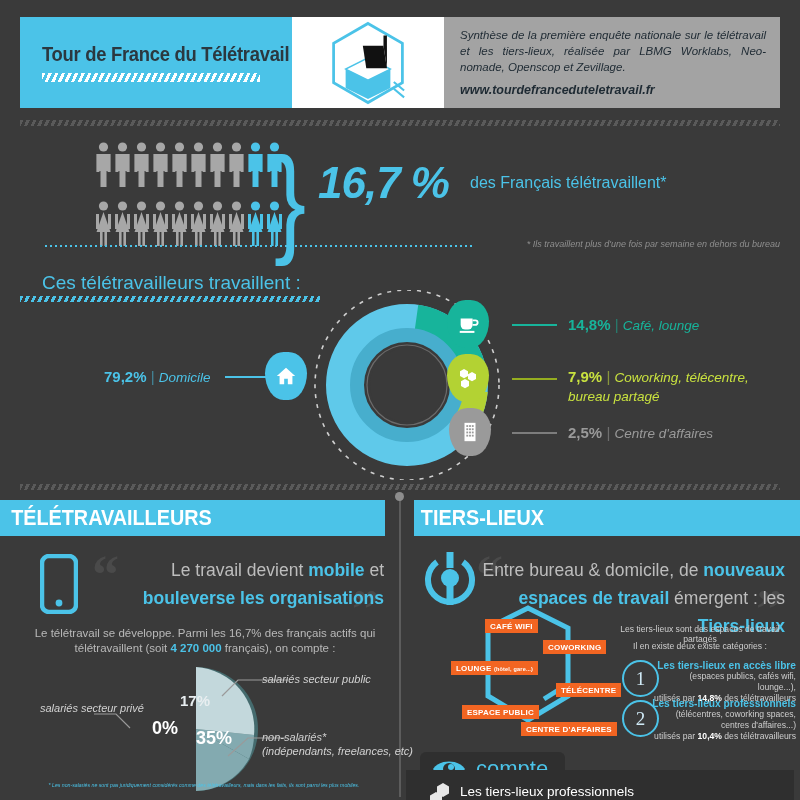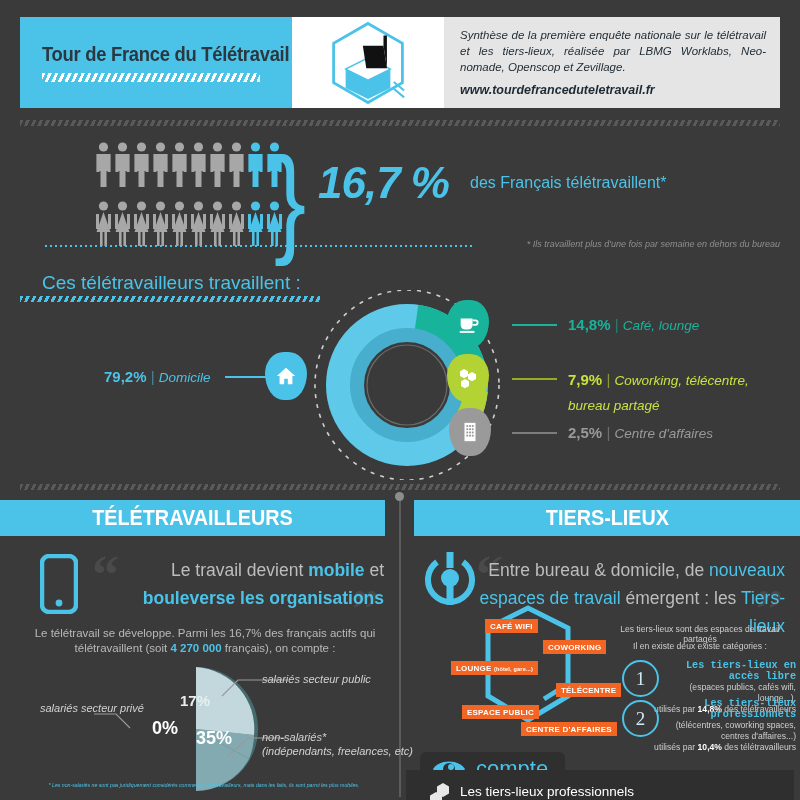--- a/index.html
+++ b/index.html
@@ -12,21 +12,21 @@
   .page{position:relative;width:800px;height:800px;background:#3a3a3a;overflow:hidden;}
 
   
   .header{position:absolute;left:20px;top:17px;width:760px;height:91px;display:flex;}
   .hdr-title{width:272px;background:#4bc3e8;display:flex;flex-direction:column;justify-content:center;padding-left:22px;box-sizing:border-box;}
   .hdr-title .t1{font-weight:bold;font-size:20px;color:#2b3840;letter-spacing:-0.3px;white-space:nowrap;
     font-family:"Liberation Sans", sans-serif;transform:scaleX(0.92);transform-origin:left center;}
   .hdr-zig{margin-top:7px;height:9px;width:218px;
     background:repeating-linear-gradient(115deg,#ffffff 0px,#ffffff 3px,transparent 3px,transparent 6px);}
   .hdr-logo{width:152px;background:#ffffff;display:flex;align-items:center;justify-content:center;}
-  .hdr-text{flex:1;background:#e5e5e5;display:flex;flex-direction:column;justify-content:center;padding:6px 14px 6px 16px;box-sizing:border-box;}
+  .hdr-text{flex:1;background:#a3a3a3;display:flex;flex-direction:column;justify-content:center;padding:6px 14px 6px 16px;box-sizing:border-box;}
   .hdr-text p{margin:0;font-style:italic;font-size:11.5px;line-height:16px;color:#1e2a33;text-align:justify;}
   .hdr-text p.url{margin-top:7px;font-weight:bold;font-size:12.5px;text-align:left;}
 
   
   .zig-div{position:absolute;height:6px;left:20px;right:20px;
     background:repeating-linear-gradient(115deg,#5a5a5a 0px,#5a5a5a 3px,transparent 3px,transparent 6px);}
 
   
   .people-wrap{position:absolute;left:95px;top:142px;}
   .prow{display:flex;gap:2px;}
@@ -48,48 +48,48 @@
 
   .lbl{position:absolute;font-size:15px;font-weight:bold;white-space:nowrap;}
   .lbl .sep{font-weight:normal;opacity:.55;}
   .lbl .nm{font-weight:normal;font-style:italic;font-size:13.5px;}
   .leader{position:absolute;height:2px;}
 
   .badge{position:absolute;width:42px;height:48px;border-radius:21px 21px 21px 21px/24px 24px 30px 30px;
     display:flex;align-items:center;justify-content:center;}
 
   
-  .colhead{position:absolute;top:500px;height:36px;background:#4bc3e8;display:flex;align-items:center;justify-content:center;}
+  .colhead{position:absolute;top:500px;height:36px;background:#4bc3e8;display:flex;align-items:center;}
   .colhead span{font-size:22px;font-weight:bold;color:#fff;letter-spacing:0px;transform:scaleX(0.9);}
   .vdivider{position:absolute;left:399px;top:497px;width:2px;height:300px;background:#5c5c5c;}
   .vdot{position:absolute;left:395px;top:492px;width:9px;height:9px;border-radius:50%;background:#8d8d8d;}
 
   
   .quote-l{position:absolute;left:40px;top:554px;}
   .quote-txt{position:absolute;left:104px;top:556px;width:280px;font-size:17.5px;line-height:28px;color:#bdbdbd;text-align:right;}
   .quote-txt b{color:#4bc3e8;font-weight:bold;}
   .qmark{position:absolute;color:#4a4a4a;font-size:54px;font-weight:bold;font-family:"Liberation Serif",serif;line-height:1;}
 
   .intro{position:absolute;left:20px;top:626px;width:370px;text-align:center;font-size:11.5px;line-height:15px;color:#b9b9b9;}
   .intro b{color:#4bc3e8;}
 
   .pie-note{position:absolute;left:34px;top:782px;width:340px;font-size:5.2px;font-style:italic;color:#4bc3e8;line-height:7px;text-align:center;}
   .pie-lab{position:absolute;font-size:11px;font-style:italic;color:#d2d2d2;white-space:nowrap;}
 
   
   .quote-r-txt{position:absolute;left:470px;top:556px;width:315px;font-size:17.5px;line-height:28px;color:#bdbdbd;text-align:right;}
-  .quote-r-txt b{color:#4bc3e8;font-weight:normal;}
+  .quote-r-txt b{color:#4bc3e8;font-weight:bold;}
   .hx{position:absolute;background:#f26522;color:#fff;font-size:8px;font-weight:bold;padding:2.5px 5px;white-space:nowrap;letter-spacing:0.2px;}
   .hx small{font-size:5.5px;font-weight:bold;}
   .r-head{position:absolute;left:604px;top:624px;width:192px;text-align:center;font-size:8.6px;color:#cfcfcf;}
   .r-sub{position:absolute;left:604px;top:641px;width:192px;text-align:center;font-size:8.6px;color:#cfcfcf;}
   .numcirc{position:absolute;width:33px;height:33px;border-radius:50%;border:2px solid #4bc3e8;color:#cfe9f5;
     display:flex;align-items:center;justify-content:center;font-size:19px;font-family:"Liberation Serif",serif;}
   .cat{position:absolute;width:145px;text-align:right;color:#cfcfcf;font-size:8.6px;line-height:11px;}
-  .cat .ct{color:#4bc3e8;font-weight:bold;font-size:10.2px;font-family:Liberation Mono, monospace;}
+  .cat .ct{color:#4bc3e8;font-weight:bold;font-size:10.2px;}
   .cat b{color:#ffffff;}
 
   .focusbar{position:absolute;left:420px;top:752px;width:145px;height:34px;background:#2f2f2f;border-radius:6px 6px 0 0;
     display:flex;align-items:center;padding-left:12px;box-sizing:border-box;gap:10px;}
   .focusbar .ftxt{font-size:22px;color:#4bc3e8;}
   .focuspanel{position:absolute;left:406px;top:770px;width:388px;height:30px;background:#2f2f2f;}
   .fp-title{position:absolute;left:460px;top:784px;font-size:13.5px;color:#ffffff;white-space:nowrap;}
 </style>
 </head>
 <body>
@@ -326,21 +326,21 @@
   </div>
 
   <div class="badge" style="left:447px;top:354px;background:#b3d233;">
     <svg width="24" height="24" viewBox="0 0 24 24">
       <polygon points="8,3 12,5.3 12,9.9 8,12.2 4,9.9 4,5.3" fill="#ffffff"></polygon>
       <polygon points="16,6 20,8.3 20,12.9 16,15.2 12,12.9 12,8.3" fill="#ffffff"></polygon>
       <polygon points="9,13 13,15.3 13,19.9 9,22.2 5,19.9 5,15.3" fill="#ffffff"></polygon>
     </svg>
   </div>
   <div class="leader" style="left:512px;top:378px;width:45px;background:#95ad20;"></div>
-  <div class="lbl" style="left:568px;top:368px;color:#c9e23f;line-height:24px;white-space:normal;width:215px;">
+  <div class="lbl" style="left:568px;top:368px;color:#c9e23f;line-height:18px;white-space:normal;width:215px;">
     <span>7,9%</span>
     <span class="sep"> | </span>
     <span class="nm">Coworking, télécentre, bureau partagé</span>
   </div>
 
   <div class="badge" style="left:449px;top:408px;background:#9a9a9a;">
     <svg width="20" height="22" viewBox="0 0 20 24">
       <rect x="4" y="2" width="12" height="20" fill="#ffffff"></rect>
       <g fill="#9a9a9a">
         <rect x="6" y="4.5" width="2" height="2"></rect>

